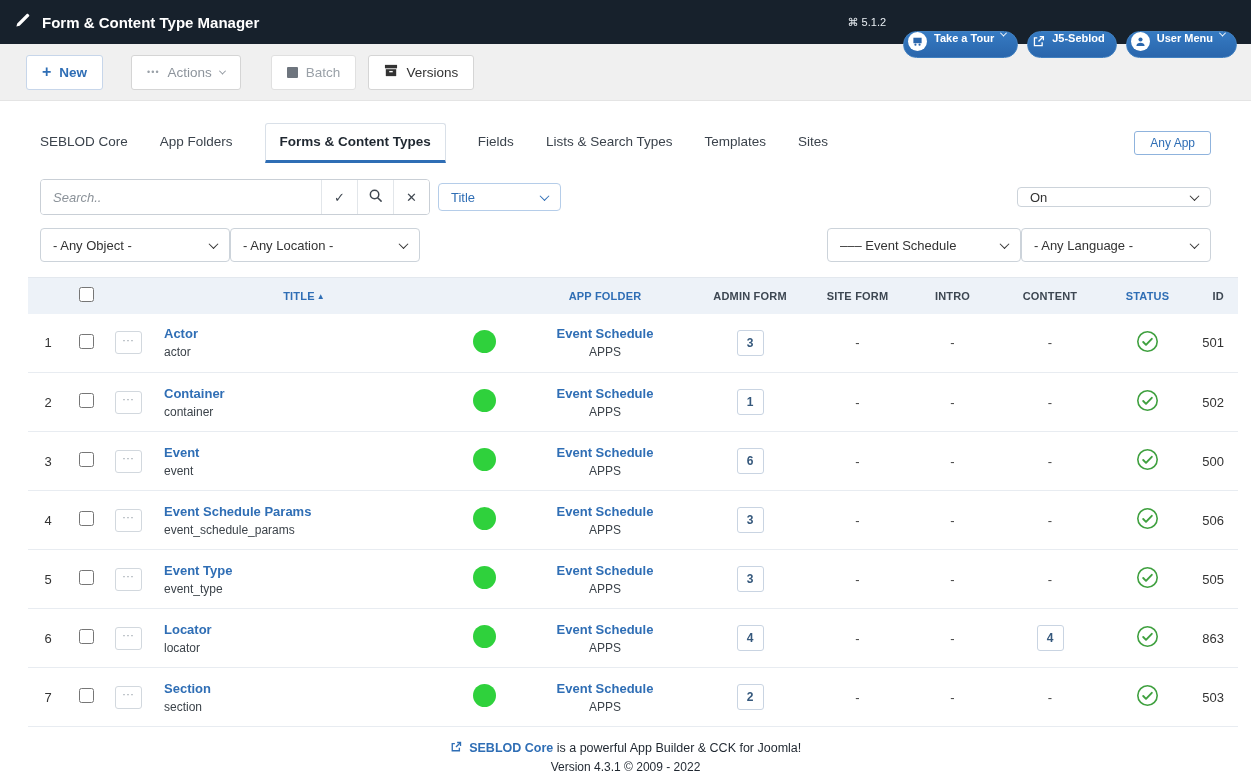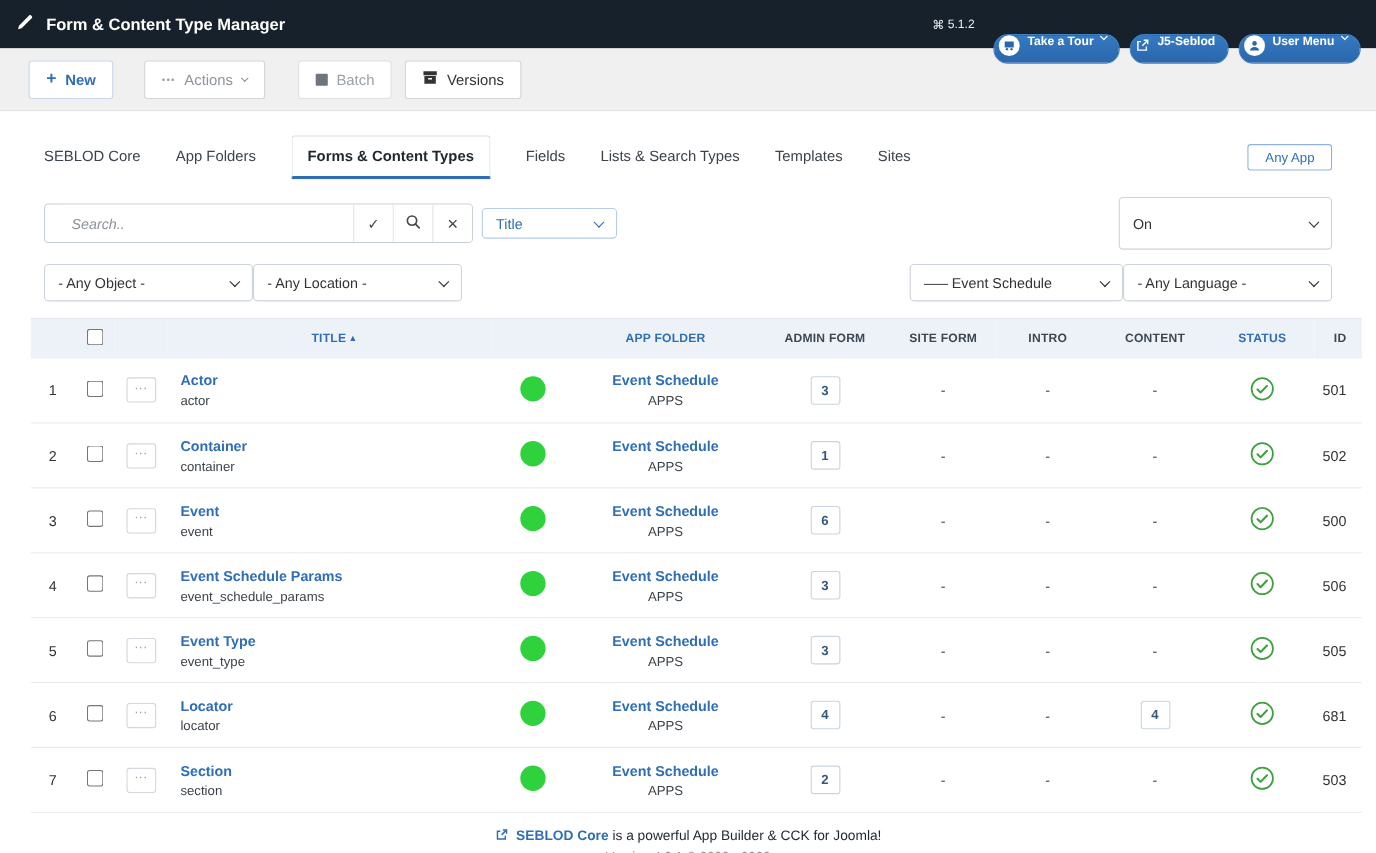--- a/index.html
+++ b/index.html
@@ -42,31 +42,31 @@
   .tab { margin-right:32px; font-size:13.5px; color:#3b434c; padding:10px 0 13px; cursor:pointer; white-space:nowrap; }
   .tab.active { padding:10px 14px 11px; border:1px solid #d9e0e8; border-bottom:3px solid #2f6eb5;
     border-radius:3px 3px 0 0; font-weight:bold; color:#1f2730; background:#fff; }
   .any-app { margin-left:auto; height:24px; padding:0 15px; background:#fff; color:#2f6eb5;
     border:1px solid #8fb3dd; border-radius:3px; font-size:12px; cursor:pointer; font-family:inherit; }
 
   
   .filters1 { margin:16px 40px 0; display:flex; align-items:center; }
   .filters2 { margin:13px 40px 0; display:flex; align-items:center; }
   .search-group { display:flex; align-items:stretch; height:36px; width:390px;
-    border:1px solid #c9cfd6; border-radius:4px; overflow:hidden; background:#fff;padding-left:12px; }
+    border:1px solid #c9cfd6; border-radius:4px; overflow:hidden; background:#fff; }
   .search-group input { flex:1; border:none; outline:none; padding:0 12px; font-size:13px;
     color:#333; font-family:inherit; min-width:0; }
   .search-group input::placeholder { font-style:italic; color:#8b9299; }
   .sg-btn { width:36px; border:none; border-left:1px solid #e2e6ea; background:#fff; color:#3f4750;
     display:flex; align-items:center; justify-content:center; cursor:pointer; font-size:13px; }
   .sel { display:flex; align-items:center; justify-content:space-between; border:1px solid #ccd3da;
     border-radius:4px; background:#fff; padding:0 12px; font-size:13px; color:#333;
     height:34px; cursor:pointer; white-space:nowrap; }
   .sel-title { height:28px; width:123px; color:#2f6eb5; border-color:#b5cde9; margin-left:8px; }
-  .sel-right { width:194px; height:48px; margin-left:auto; }
+  .sel-right { width:194px; height:20px; margin-left:auto; }
   .sel-obj { width:190px; }
   .sel-app { width:194px; height:34px; margin-left:auto; }
 
   
   table { border-collapse:collapse; table-layout:fixed; width:1210px; margin:15px 0 0 28px; }
   thead th { background:#edf2f8; border-top:1px solid #e3e8ee; font-size:11px; font-weight:bold;
     color:#3d4752; height:36px; text-align:center; padding:0 4px; letter-spacing:.2px; }
   th.blue { color:#2f6eb5; cursor:pointer; }
   th .sort { font-size:8px; margin-left:2px; vertical-align:1px; }
   tbody td { border-bottom:1px solid #e8ecf1; height:59px; vertical-align:middle;
@@ -418,21 +418,21 @@
     <td><span class="maybe-badge dash">-</span></td>
     <td><span class="maybe-badge num-badge">4</span></td>
     <td>
       <span class="status-check">
         <svg width="23" height="23" viewBox="0 0 23 23">
               <circle cx="11.5" cy="11.5" r="9.7" fill="none" stroke="#3fa03f" stroke-width="1.6"></circle>
               <path d="M7.2 12l2.8 2.8 5.8-6" fill="none" stroke="#3fa03f" stroke-width="1.9" stroke-linecap="round" stroke-linejoin="round"></path>
             </svg>
       </span>
     </td>
-    <td class="c-id">681</td>
+    <td class="c-id">863</td>
   </tr>
 
   <tr>
     <td>7</td>
     <td><input type="checkbox" class="cb" style=""></td>
     <td><button class="dots-btn">···</button></td>
     <td class="c-title">
       <a class="row-title">Section</a>
       <div class="row-alias">section</div>
     </td>

